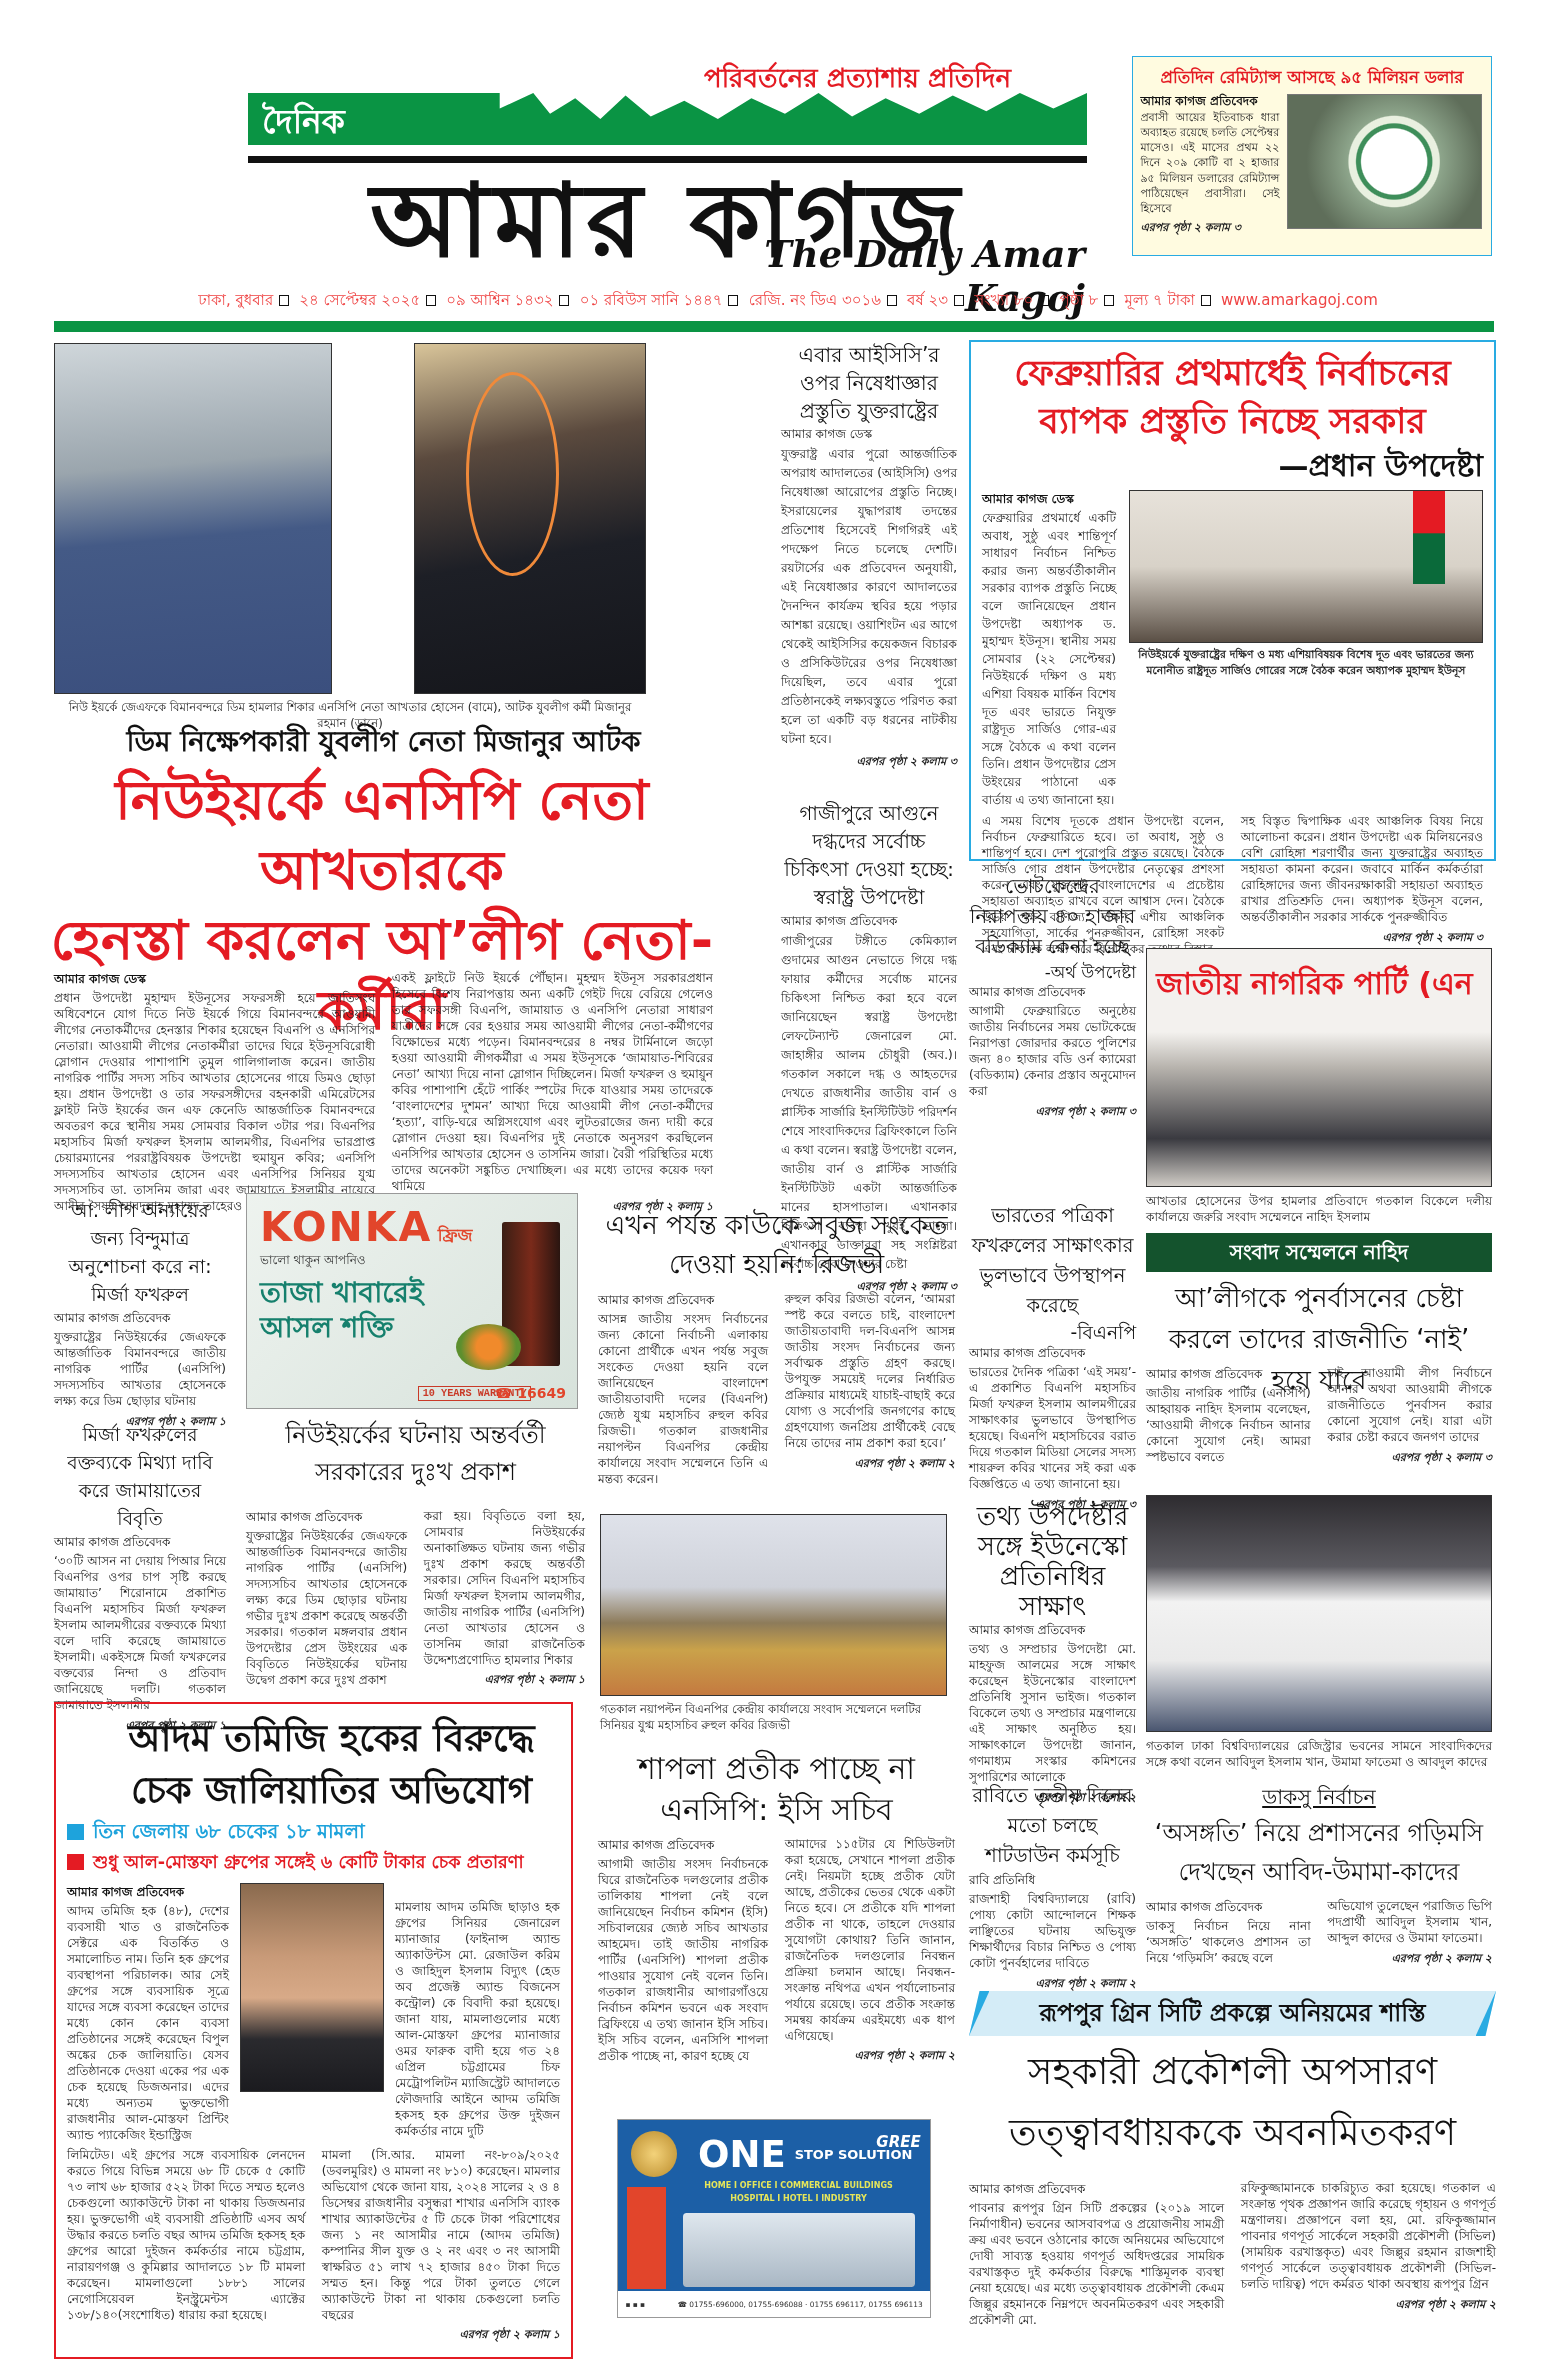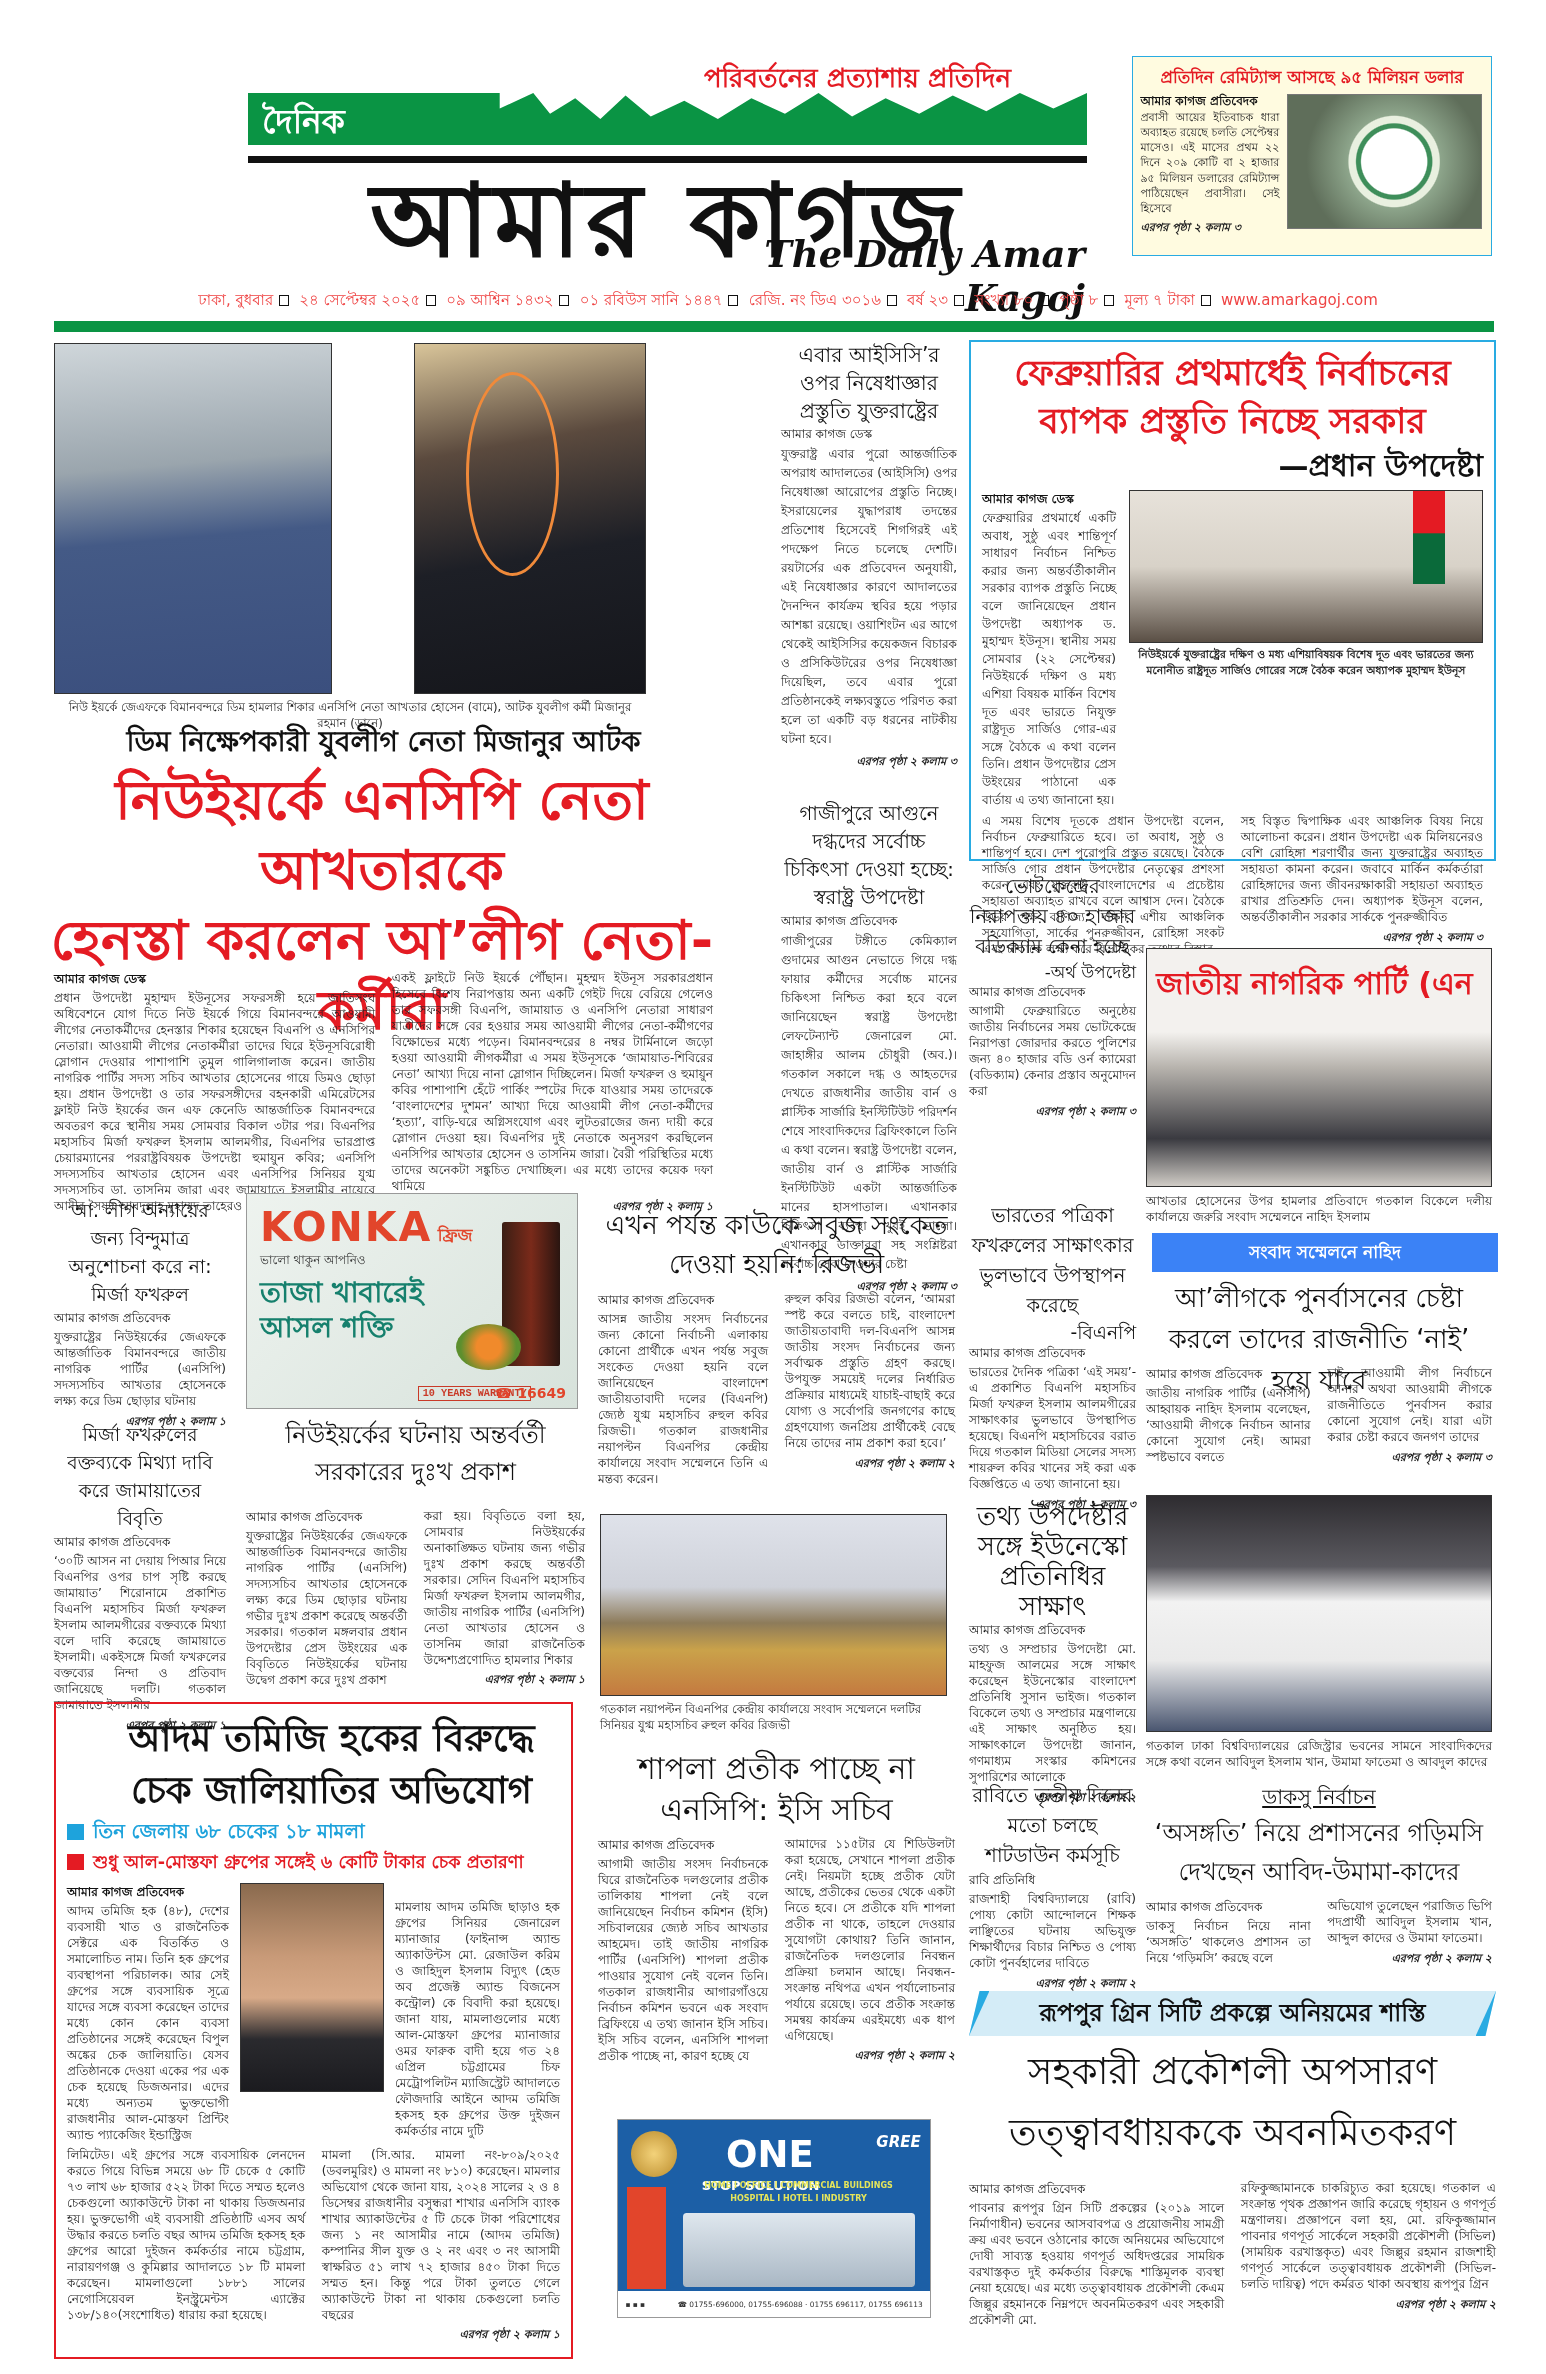--- a/index.html
+++ b/index.html
@@ -35,21 +35,21 @@
   #remit-img { width: 195px; height: 135px; background: radial-gradient(circle at 55% 50%, #fff 0 26%, #3e8e5a 27% 30%, #e9f0e0 31% 36%, #8da58b 37%, #5f6e5a 70%); border: 0.9px solid #777; }
 
   
   #elect-box { left: 969px; top: 340px; width: 527px; height: 521px; border: 2.8px solid #29abe2; padding: 7.4px 11px; }
   #elect-hl { font-family: "DejaVu Sans", sans-serif; font-weight: bold; font-size: 35px; color: #e41b23; text-align: center; line-height: 48px; }
   #elect-attr { font-family: "DejaVu Sans", sans-serif; font-weight: bold; font-size: 30px; text-align: right; line-height: 41px; }
 
   .red-hl { font-family: "DejaVu Sans", sans-serif; font-weight: bold; color: #e41b23; text-align: center; }
 
   
-  #nahid-band { left: 1146px; top: 1233px; width: 346px; height: 39px; background: #3b82f6; color: #fff; font-family: "DejaVu Sans", sans-serif; font-size: 17px; font-weight: bold; text-align: center; line-height: 39px; margin-left: 6px; }
+  #nahid-band { left: 1146px; top: 1233px; width: 346px; height: 39px; background: #14532d; color: #fff; font-family: "DejaVu Sans", sans-serif; font-size: 20px; font-weight: bold; text-align: center; line-height: 39px; }
   #rooppur-band { left: 969px; top: 1991px; width: 527px; height: 45px; background: #d4ecf7; font-family: "DejaVu Sans", sans-serif; font-size: 24px; font-weight: bold; text-align: center; line-height: 45px; color: #111; clip-path: polygon(2% 0, 100% 0, 98% 100%, 0 100%); }
   #rooppur-band::before, #rooppur-band::after { content: ""; position: absolute; top: 0; width: 20.4px; height: 45px; background: #29abe2; }
   #rooppur-band::before { left: 0; clip-path: polygon(100% 0, 0 100%, 0 0); }
   #rooppur-band::after { right: 0; clip-path: polygon(100% 0, 100% 100%, 0 100%); }
 
   
   #adam-box { left: 54px; top: 1702px; width: 519px; height: 657px; border: 2.8px solid #e41b23; padding: 9.3px 11px; }
   .bullet { font-family: "DejaVu Sans", sans-serif; font-weight: bold; font-size: 19.5px; line-height: 30px; }
   .bullet .sq { display: inline-block; width: 16.7px; height: 16.7px; margin-right: 9.3px; vertical-align: -1.9px; }
 
@@ -59,21 +59,21 @@
   #konka-brand small { font-size: 16.7px; color: #e2452b; margin-left: 5.6px; letter-spacing: 0; }
   #konka-tag { font-size: 12px; color: #333; font-family: "DejaVu Sans", sans-serif; }
   #konka-slogan { font-family: "DejaVu Sans", sans-serif; font-weight: bold; font-size: 28px; color: #16806d; line-height: 35px; margin-top: 3.7px; width: 195px; }
   #konka-fridge { position: absolute; right: 16.7px; top: 28px; width: 58px; height: 144px; background: linear-gradient(90deg, #3a1e14, #7a2a1a, #2a1510); border-radius: 2.8px; }
   #konka-veg { position: absolute; right: 56px; top: 130px; width: 65px; height: 46px; background: radial-gradient(circle, #f08a2b 30%, #5d8f2e 70%); border-radius: 50%; }
   #konka-warranty { position: absolute; left: 139px; bottom: 7.4px; font-family: Liberation Mono, monospace; font-size: 10.2px; color: #c93a28; font-weight: bold; border: 0.9px solid #c93a28; padding: 0.9px 3.7px; margin-left: 32px; }
   #konka-phone { position: absolute; right: 11px; bottom: 7.4px; font-family: "DejaVu Sans", sans-serif; font-size: 14px; color: #e2452b; font-weight: bold; }
 
   #gree-ad { left: 617px; top: 2119px; width: 314px; height: 199px; background: #1c5fa6; border: 0.9px solid #999; overflow: hidden; }
   #gree-main { position: absolute; left: 80px; top: 13px; font-family: "DejaVu Sans", sans-serif; color: #fff; font-weight: bold; }
-  #gree-one { font-size: 37px; display: inline-block; vertical-align: middle; margin-left: 28px; }
+  #gree-one { font-size: 37px; display: inline-block; vertical-align: middle; }
   #gree-stop { display: inline-block; vertical-align: middle; font-size: 13px; line-height: 15px; margin-left: 3.7px; }
   #gree-brand { position: absolute; right: 9.3px; top: 13px; font-family: "DejaVu Sans", sans-serif; font-size: 15px; color: #fff; font-weight: bold; font-style: italic; }
   #gree-sectors { position: absolute; left: 74px; top: 59px; width: 213px; font-family: "DejaVu Sans", sans-serif; font-size: 8px; color: #e6e65a; font-weight: bold; text-align: center; line-height: 13px; }
   #gree-badge { position: absolute; left: 13px; top: 11px; width: 46px; height: 46px; border-radius: 50%; background: radial-gradient(circle, #f3d27a, #b98a2a); }
   #gree-promo { position: absolute; left: 9.3px; top: 67px; width: 39px; height: 102px; background: #e2452b; }
   #gree-machine { position: absolute; left: 65px; top: 93px; width: 232px; height: 74px; background: linear-gradient(180deg, #dfe7ee, #a9b7c4); border-radius: 3.7px; }
   #gree-foot { position: absolute; left: 0; bottom: 0; width: 100%; height: 26px; background: #fff; font-family: "DejaVu Sans", sans-serif; font-size: 7.4px; color: #333; padding: 3.7px 7.4px; display: flex; justify-content: space-between; align-items: center; }
 </style>
 </head>
 <body>

